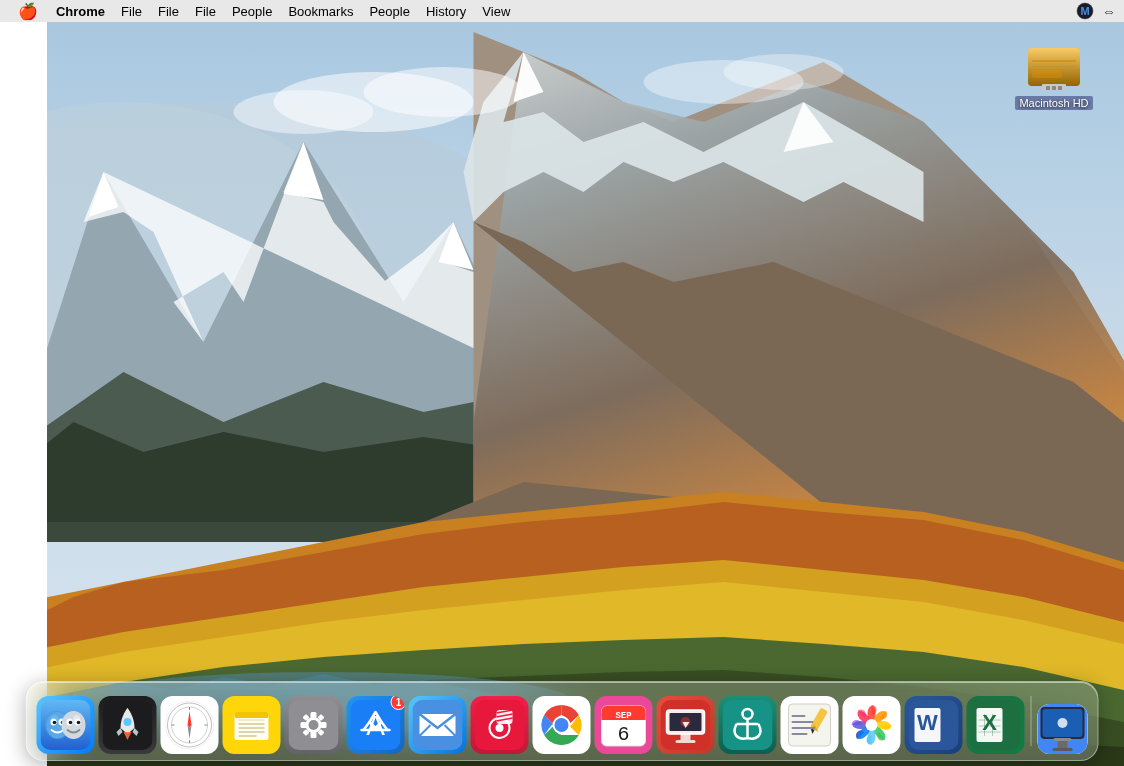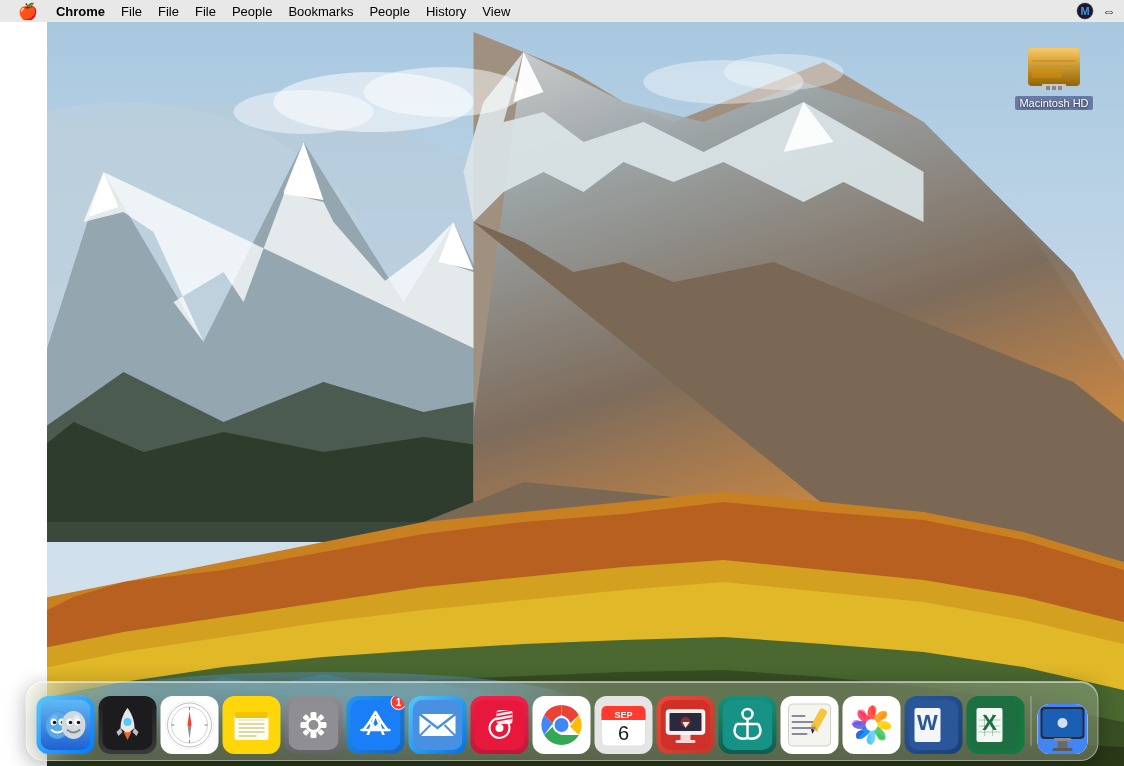--- a/index.html
+++ b/index.html
@@ -501,21 +501,21 @@
         <path d="M42.3 35 A20 20 0 0 1 7.7 35 L18 25 A10 10 0 0 0 25 35 Z" fill="#34a853"></path>
         <path d="M7.7 35 A20 20 0 0 1 7.7 15 L18 25 A10 10 0 0 0 15 25 Z" fill="#4285f4"></path>
         <path d="M7.7 15 A20 20 0 0 1 25 5 L25 15 A10 10 0 0 0 18 25 Z" fill="#ea4335"></path>
 
         <circle cx="25" cy="25" r="9" fill="white"></circle>
         <circle cx="25" cy="25" r="7" fill="#4285f4"></circle>
       </svg>
     </div>
   </div>
 
-  <div class="dock-icon" style="background: #e5e5e5;">
+  <div class="dock-icon" style="background: #ec4899; font-family: Liberation Mono, monospace;">
     <div class="icon-inner">
       <svg width="50" height="50" viewBox="0 0 50 50">
         <rect x="3" y="6" width="44" height="40" rx="5" fill="white" stroke="#e0e0e0" stroke-width="1"></rect>
         <rect x="3" y="6" width="44" height="14" rx="5" fill="#ff3b30"></rect>
         <rect x="3" y="14" width="44" height="6" fill="#ff3b30"></rect>
         <text x="25" y="18" text-anchor="middle" font-size="9" fill="white" font-weight="bold">SEP</text>
         <text x="25" y="40" text-anchor="middle" font-size="20" fill="#1a1a1a" font-weight="200">6</text>
       </svg>
     </div>
   </div>

